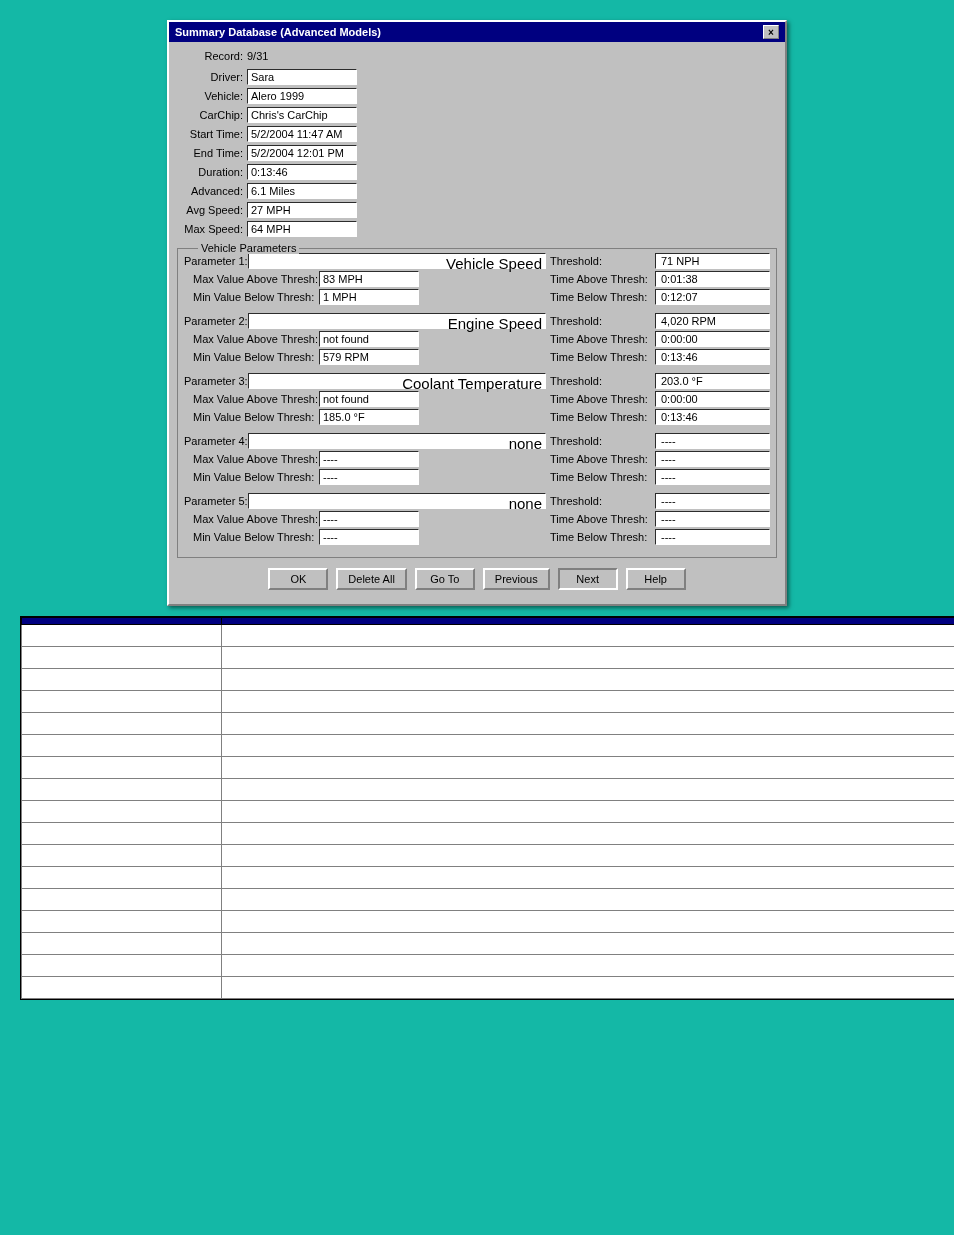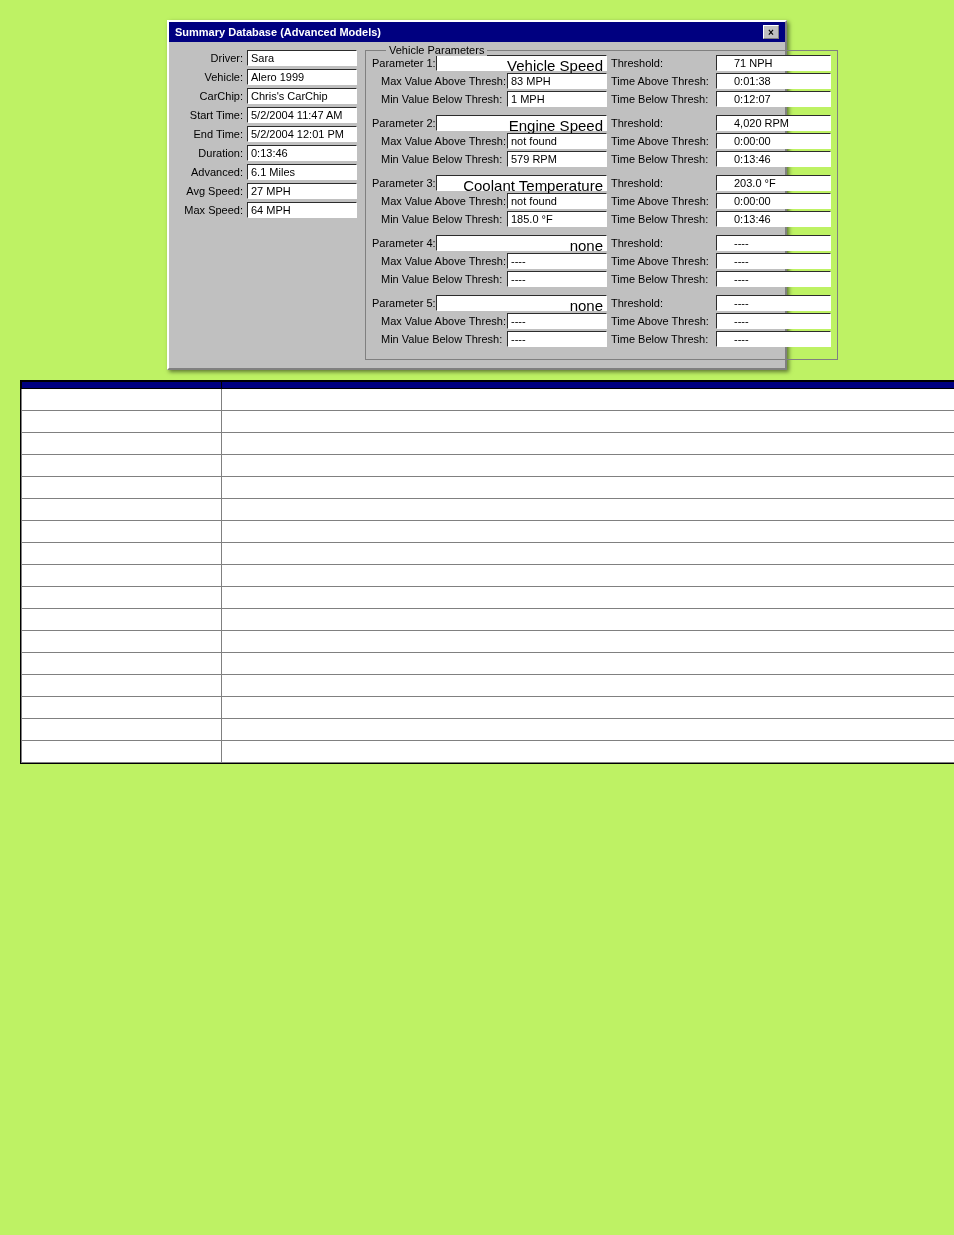--- a/index.html
+++ b/index.html
@@ -6,21 +6,21 @@
     body {
       background: #c0c0c0;
       font-family: 'MS Sans Serif', Arial, sans-serif;
       font-size: 11px;
       color: #000;
     }
 
     .page-container {
       width: 954px;
       min-height: 1235px;
-      background: #bef264;
+      background: #14b8a6;
       padding: 20px;
       display: flex;
       flex-direction: column;
       gap: 0;
     }
 
     
     .dialog-window {
       width: 620px;
       margin: 0 auto 0 auto;
@@ -60,20 +60,21 @@
     .dialog-body {
       padding: 8px;
       display: flex;
       flex-direction: column;
       gap: 4px;
     }
 
     .dialog-top-row {
       display: flex;
       gap: 8px;
+      flex-direction: column;
     }
 
     
     .left-panel {
       width: 180px;
       flex-shrink: 0;
     }
 
     .field-row {
       display: flex;
@@ -158,21 +159,21 @@
     .thresh-label {
       width: 105px;
       white-space: nowrap;
     }
 
     .thresh-value {
       flex: 1;
       background: #fff;
       border: 1px inset;
       border-color: #808080 #fff #fff #808080;
-      padding: 1px 17px;
+      padding: 1px 5px;
       font-size: 11px;
       min-height: 16px;
     }
 
     .param-detail-row {
       display: flex;
       align-items: center;
       margin-bottom: 2px;
     }
 
@@ -273,20 +274,24 @@
 
   <div class="dialog-window">
 
     <div class="dialog-titlebar">
       <span>Summary Database  (Advanced Models)</span>
       <button class="title-close-btn">×</button>
     </div>
 
     <div class="dialog-body">
 
+      <div class="field-row">
+        <span class="field-label">Record:</span>
+        <span style="font-size:11px;">9/31</span>
+      </div>
 
       <div class="dialog-top-row">
 
         <div class="left-panel">
           <div id="left-fields-container">
               <div class="field-row">
       <span class="field-label">Driver:</span>
       <span class="field-value">Sara</span>
     </div>
               <div class="field-row">
@@ -486,20 +491,28 @@
             <span class="thresh-value">----</span>
           </div>
         </div>
       </div>
     </div>
             </div>
 
         </div>
       </div>
 
+      <div class="buttons-row">
+        <button class="win-btn">OK</button>
+        <button class="win-btn">Delete All</button>
+        <button class="win-btn">Go To</button>
+        <button class="win-btn">Previous</button>
+        <button class="win-btn win-btn-active">Next</button>
+        <button class="win-btn">Help</button>
+      </div>
 
     </div>
   </div>
 
   <div class="bottom-table-container">
     <table class="bottom-table">
       <thead>
         <tr>
           <th class="col-left"></th>
           <th class="col-right"></th>

